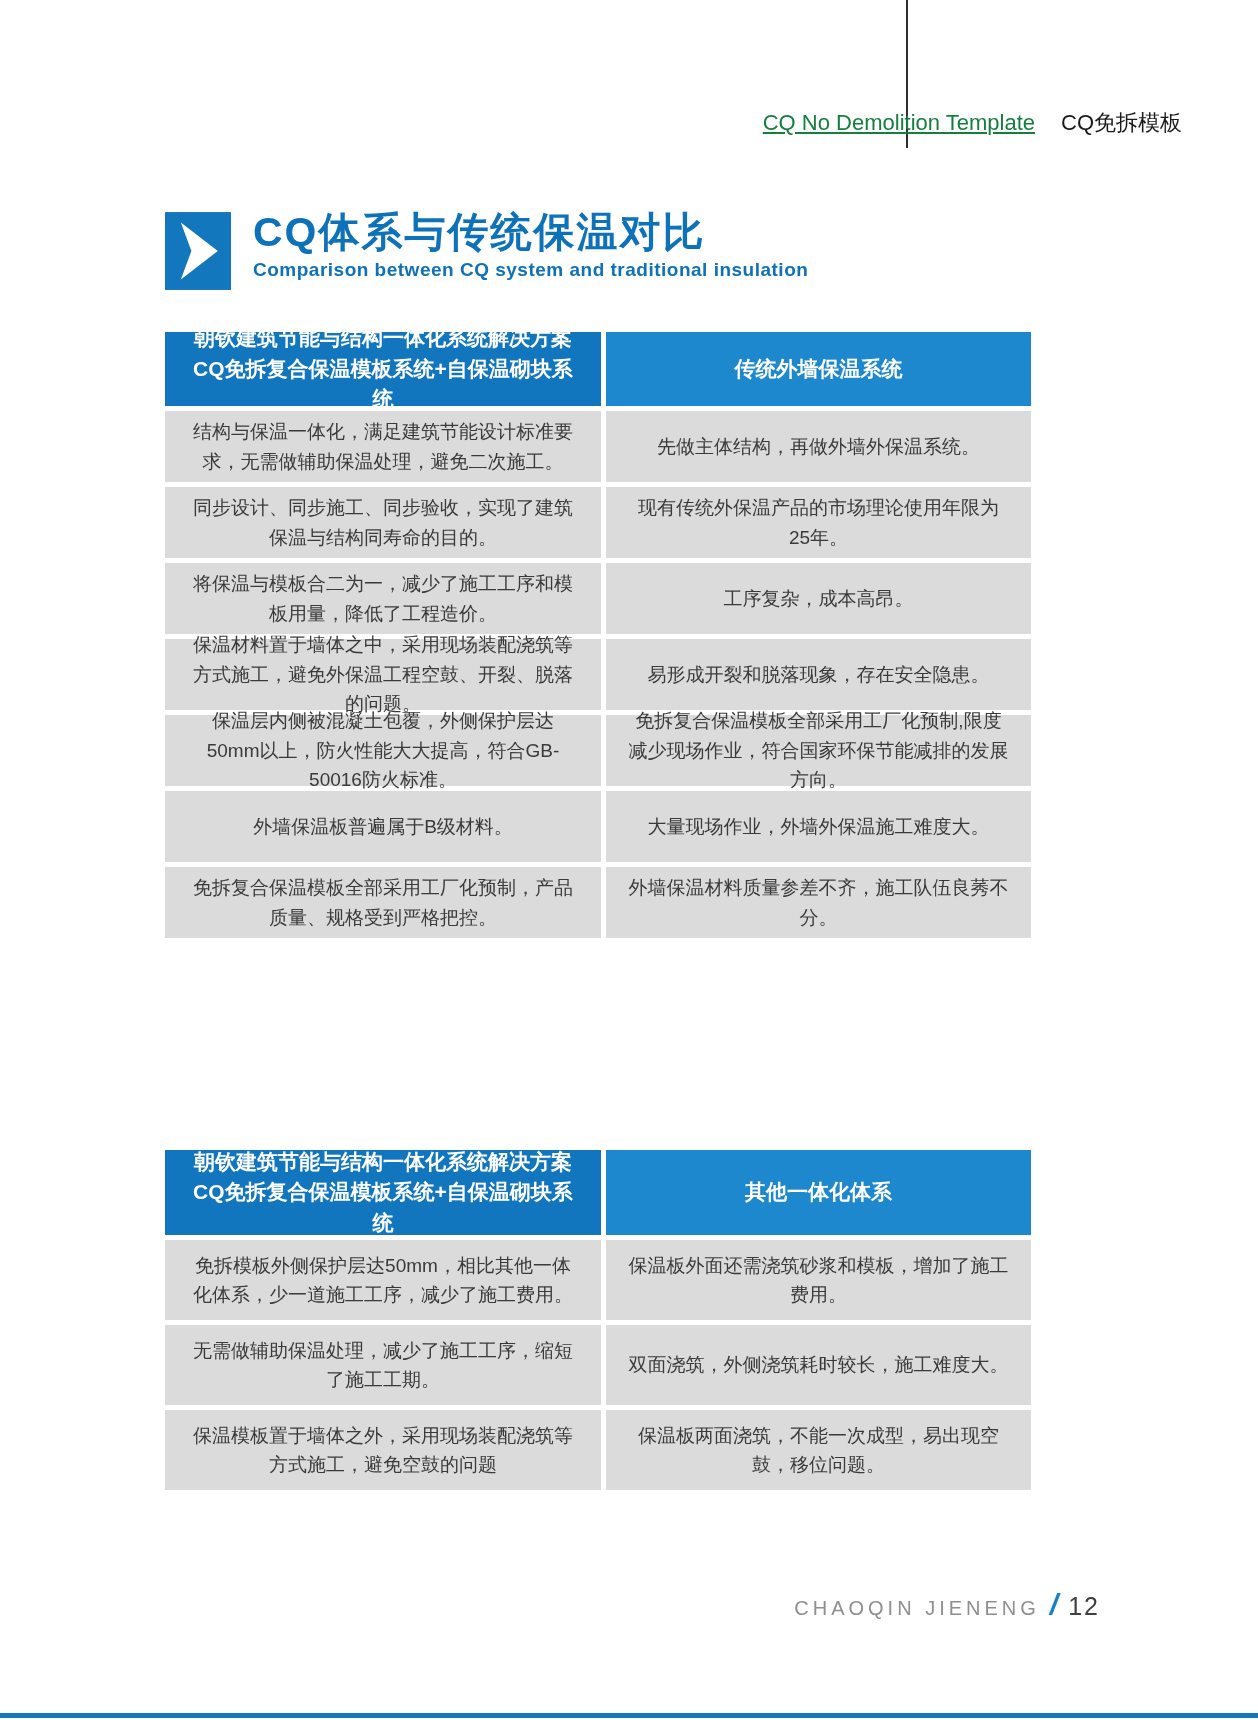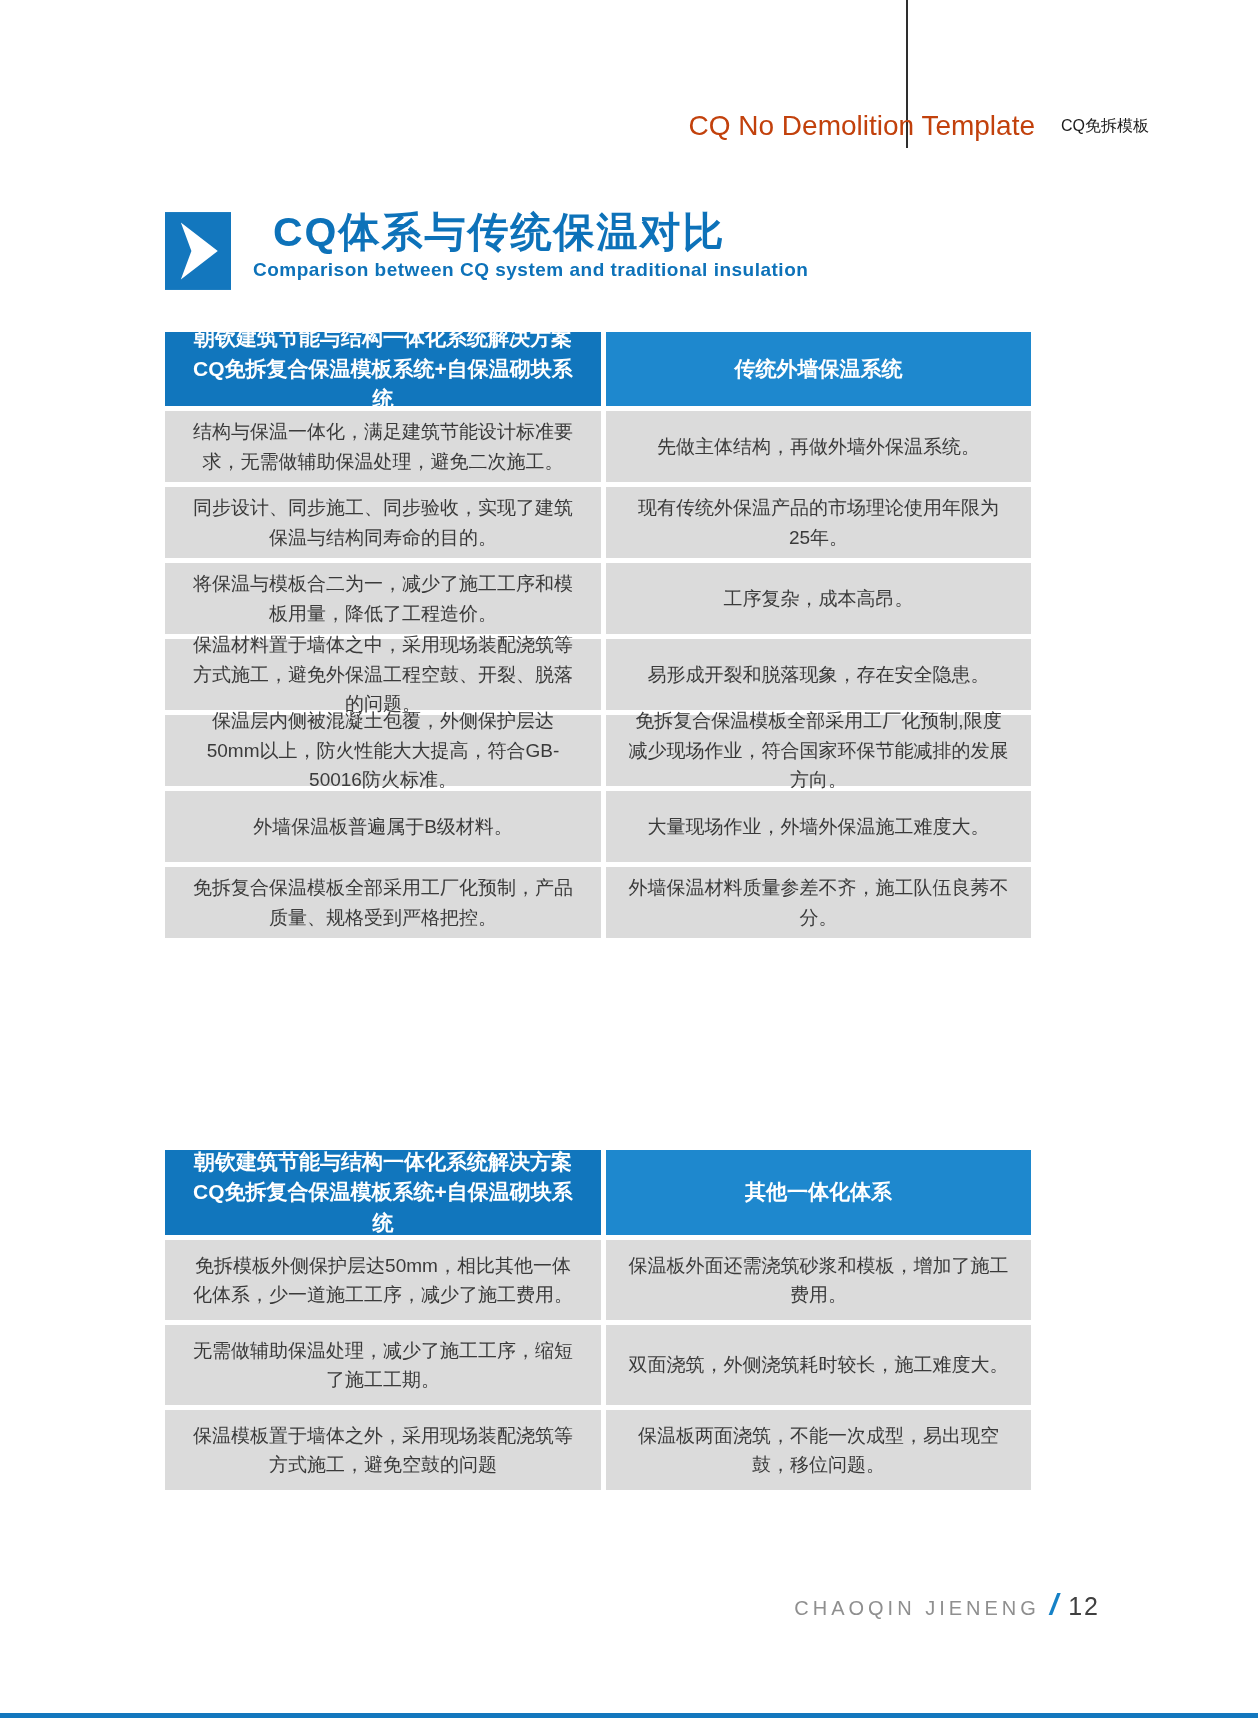--- a/index.html
+++ b/index.html
@@ -2,29 +2,29 @@
 <html><head>
 <meta charset="utf-8">
 <style>
   html,body{margin:0;padding:0;background:#ffffff;}
   #page{
     position:relative;width:1258px;height:1720px;background:#ffffff;overflow:hidden;
     font-family:"Liberation Sans","DejaVu Sans",sans-serif;
   }
   
   .page-header{position:absolute;top:110px;right:223px;display:flex;align-items:center;gap:14px;}
-  .ph-en{font-size:28px;color:#c2410c;}
-  .ph-zh{font-size:16px;color:#1a1a1a;position:absolute;left:100%;margin-left:26px;white-space:nowrap;}
+  .ph-en{font-size:22px;color:#15803d;text-decoration:underline;}
+  .ph-zh{font-size:22px;color:#1a1a1a;position:absolute;left:100%;margin-left:26px;white-space:nowrap;}
   .top-vline{position:absolute;left:906px;top:0;width:2px;height:148px;background:#2e2e2e;}
 
   
   .section-head{position:absolute;left:165px;width:880px;height:80px;}
   .sec-icon{position:absolute;left:0;top:2px;width:66px;height:78px;}
   .sec-titles{position:absolute;left:88px;top:0;}
-  .sec-title{font-size:41px;font-weight:bold;color:#0d72b9;letter-spacing:2px;line-height:1.1;white-space:nowrap;margin-left:20px;}
+  .sec-title{font-size:41px;font-weight:bold;color:#0d72b9;letter-spacing:2px;line-height:1.1;white-space:nowrap;}
   .sec-sub{font-size:19px;font-weight:bold;color:#0d72b9;letter-spacing:0.5px;margin-top:4px;white-space:nowrap;}
 
   
   .cmp-table{position:absolute;left:165px;width:739px;display:grid;
     grid-template-columns:436px 425px;column-gap:5px;row-gap:5px;}
   #table1{top:332px;grid-template-rows:74px repeat(7,71px);}
   #table2{top:1150px;grid-template-rows:85px repeat(3,80px);}
   .cell{display:flex;flex-direction:column;align-items:center;justify-content:center;
     text-align:center;padding:0 22px;box-sizing:border-box;}
   .cell.hdr{color:#ffffff;font-size:21px;font-weight:bold;line-height:1.45;}

